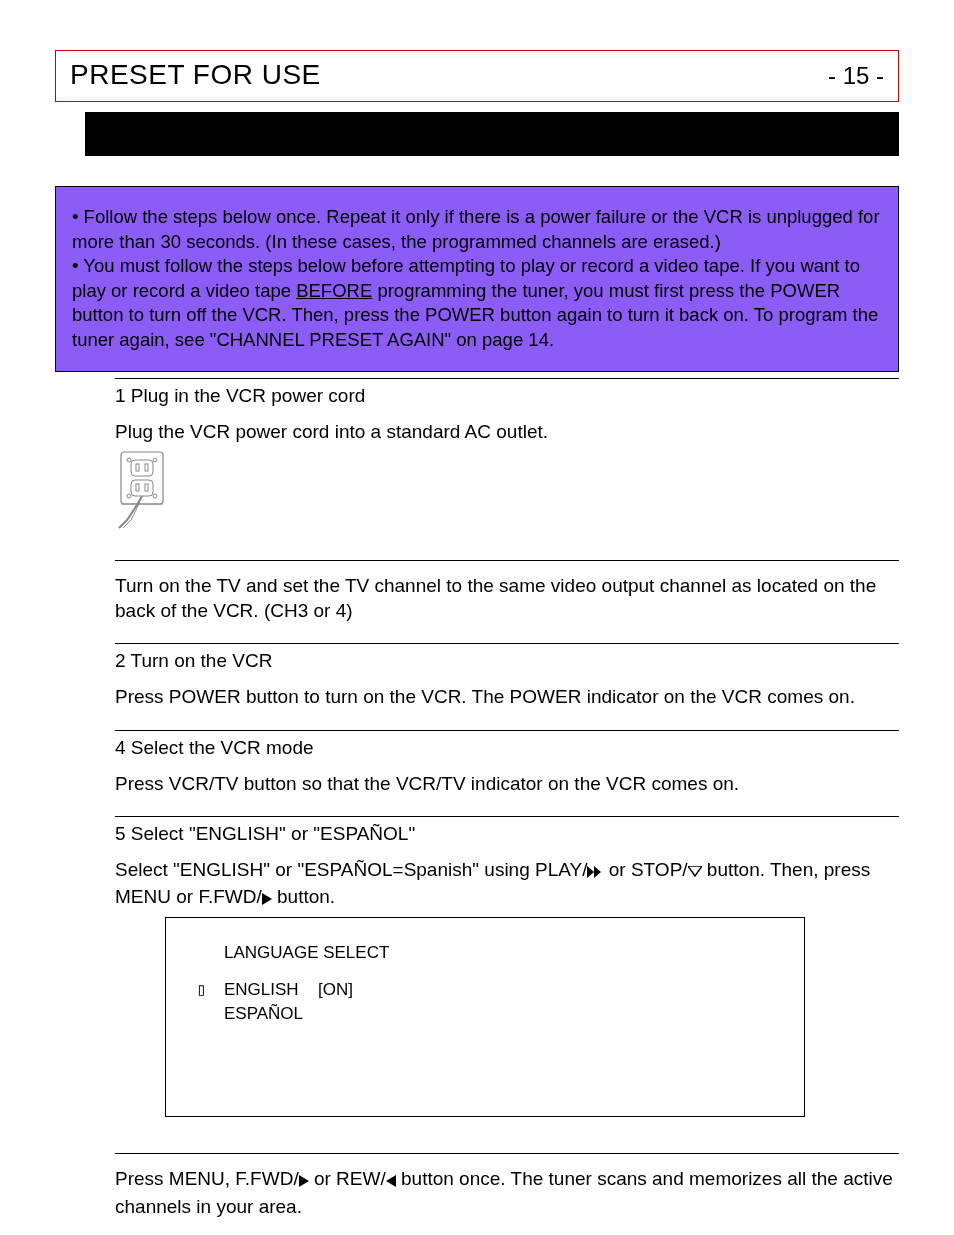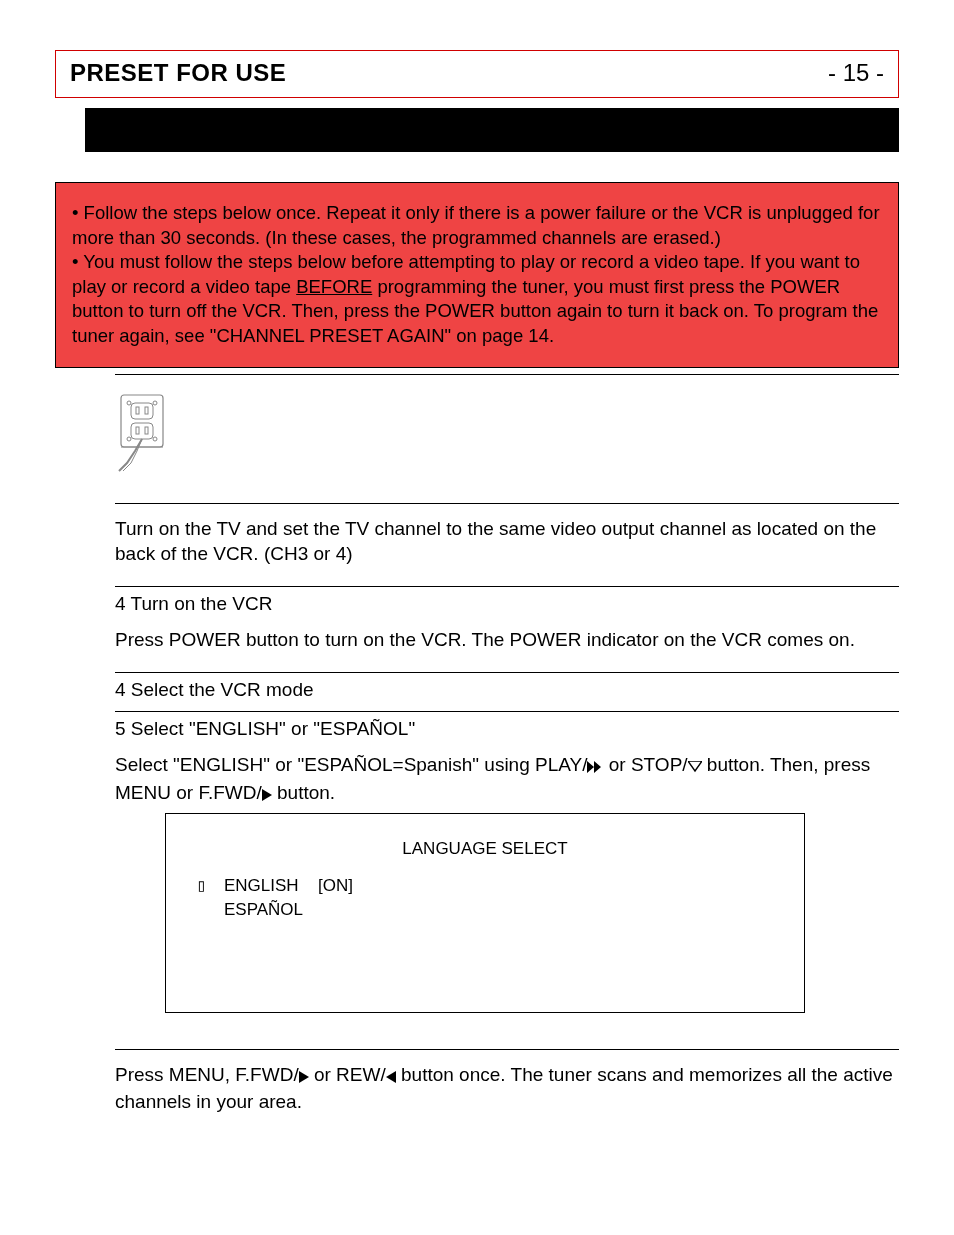--- a/index.html
+++ b/index.html
@@ -15,36 +15,35 @@
     padding: 50px 55px 60px 55px;
   }
   .header-box {
     border: 1.5px solid #d00000;
     padding: 8px 14px 10px 14px;
     display: flex;
     justify-content: space-between;
     align-items: baseline;
   }
   .header-title {
-    font-size: 24px;
+    font-size: 28px;
     letter-spacing: 0.5px;
-    font-weight: bold;
   }
   .header-page {
     font-size: 24px;
     text-align: center;
   }
   .black-bar {
     background: #000;
     height: 44px;
     margin-top: 10px;
     margin-left: 30px;
   }
   .yellow-box {
-    background: #ef4444;
+    background: #8b5cf6;
     border: 1px solid #000;
     margin-top: 30px;
     padding: 18px 16px 18px 16px;
     font-size: 18.5px;
     line-height: 1.33;
   }
   .underline {
     text-decoration: underline;
   }
   .content {
@@ -80,22 +79,22 @@
     width: 640px;
     height: 200px;
     margin: 6px 0 16px 50px;
     padding: 24px 30px;
     box-sizing: border-box;
     font-size: 17px;
     line-height: 1.35;
     font-family: Arial, sans-serif;
   }
   .screen-title {
+    margin-left: 28px;
     margin-bottom: 14px;
-    text-align: center;
   }
   .screen-row {
     display: flex;
     align-items: baseline;
   }
   .screen-selector {
     width: 28px;
     font-family: "Courier New", monospace;
   }
   .screen-label {
@@ -118,21 +117,23 @@
   <div class="black-bar"></div>
 
   <div class="yellow-box">
     <span>• Follow the steps below once. Repeat it only if there is a power failure or the VCR is unplugged for more than 30 seconds. (In these cases, the programmed channels are erased.)</span><br>
     <span>• You must follow the steps below before attempting to play or record a video tape. If you want to play or record a video tape </span><span class="underline">BEFORE</span><span> programming the tuner, you must first press the POWER button to turn off the VCR. Then, press the POWER button again to turn it back on. To program the tuner again, see "CHANNEL PRESET AGAIN" on page 14.</span>
   </div>
 
   <div class="content">
 
     <hr class="step-rule">
+    <div class="step-title">1 Plug in the VCR power cord</div>
     <div class="step-body">
+      <span>Plug the VCR power cord into a standard AC outlet.</span>
       <div class="outlet-illustration">
         <svg viewBox="0 0 60 80" width="60" height="80">
           <rect x="6" y="2" width="42" height="52" rx="3" fill="none" stroke="#888" stroke-width="1.2"></rect>
           <circle cx="14" cy="10" r="2" fill="none" stroke="#888"></circle>
           <circle cx="40" cy="10" r="2" fill="none" stroke="#888"></circle>
           <circle cx="14" cy="46" r="2" fill="none" stroke="#888"></circle>
           <circle cx="40" cy="46" r="2" fill="none" stroke="#888"></circle>
           <rect x="16" y="10" width="22" height="16" rx="4" fill="none" stroke="#888"></rect>
           <rect x="21" y="14" width="3" height="7" fill="none" stroke="#888"></rect>
           <rect x="30" y="14" width="3" height="7" fill="none" stroke="#888"></rect>
@@ -143,25 +144,26 @@
           <path d="M27 46 L22 58 L16 70 L8 78" fill="none" stroke="#888" stroke-width="1"></path>
           <path d="M6 54 L48 54" stroke="#888" stroke-width="1"></path>
         </svg>
       </div>
     </div>
 
     <hr class="step-rule">
     <div class="step-body">Turn on the TV and set the TV channel to the same video output channel as located on the back of the VCR. (CH3 or 4)</div>
 
     <hr class="step-rule">
-    <div class="step-title">4 Turn on the VCR</div>
+    <div class="step-title">2 Turn on the VCR</div>
     <div class="step-body">Press POWER button to turn on the VCR. The POWER indicator on the VCR comes on.</div>
 
     <hr class="step-rule">
     <div class="step-title">4 Select the VCR mode</div>
+    <div class="step-body">Press VCR/TV button so that the VCR/TV indicator on the VCR comes on.</div>
 
     <hr class="step-rule">
     <div class="step-title">5 Select "ENGLISH" or "ESPAÑOL"</div>
     <div class="step-body">
       <span>Select "ENGLISH" or "ESPAÑOL=Spanish" using PLAY/</span><span class="inline-icon"><svg width="16" height="12" viewBox="0 0 16 12">
             <path d="M0 0 L7 6 L0 12 Z M7 0 L14 6 L7 12 Z" fill="#000"></path>
           </svg></span><span> or STOP/</span><span class="inline-icon"><svg width="14" height="12" viewBox="0 0 14 12">
             <path d="M0 0 L14 0 L7 10 Z" fill="none" stroke="#000" stroke-width="1.4"></path>
           </svg></span><span> button. Then, press MENU or F.FWD/</span><span class="inline-icon"><svg width="10" height="12" viewBox="0 0 10 12">
             <path d="M0 0 L10 6 L0 12 Z" fill="#000"></path>

